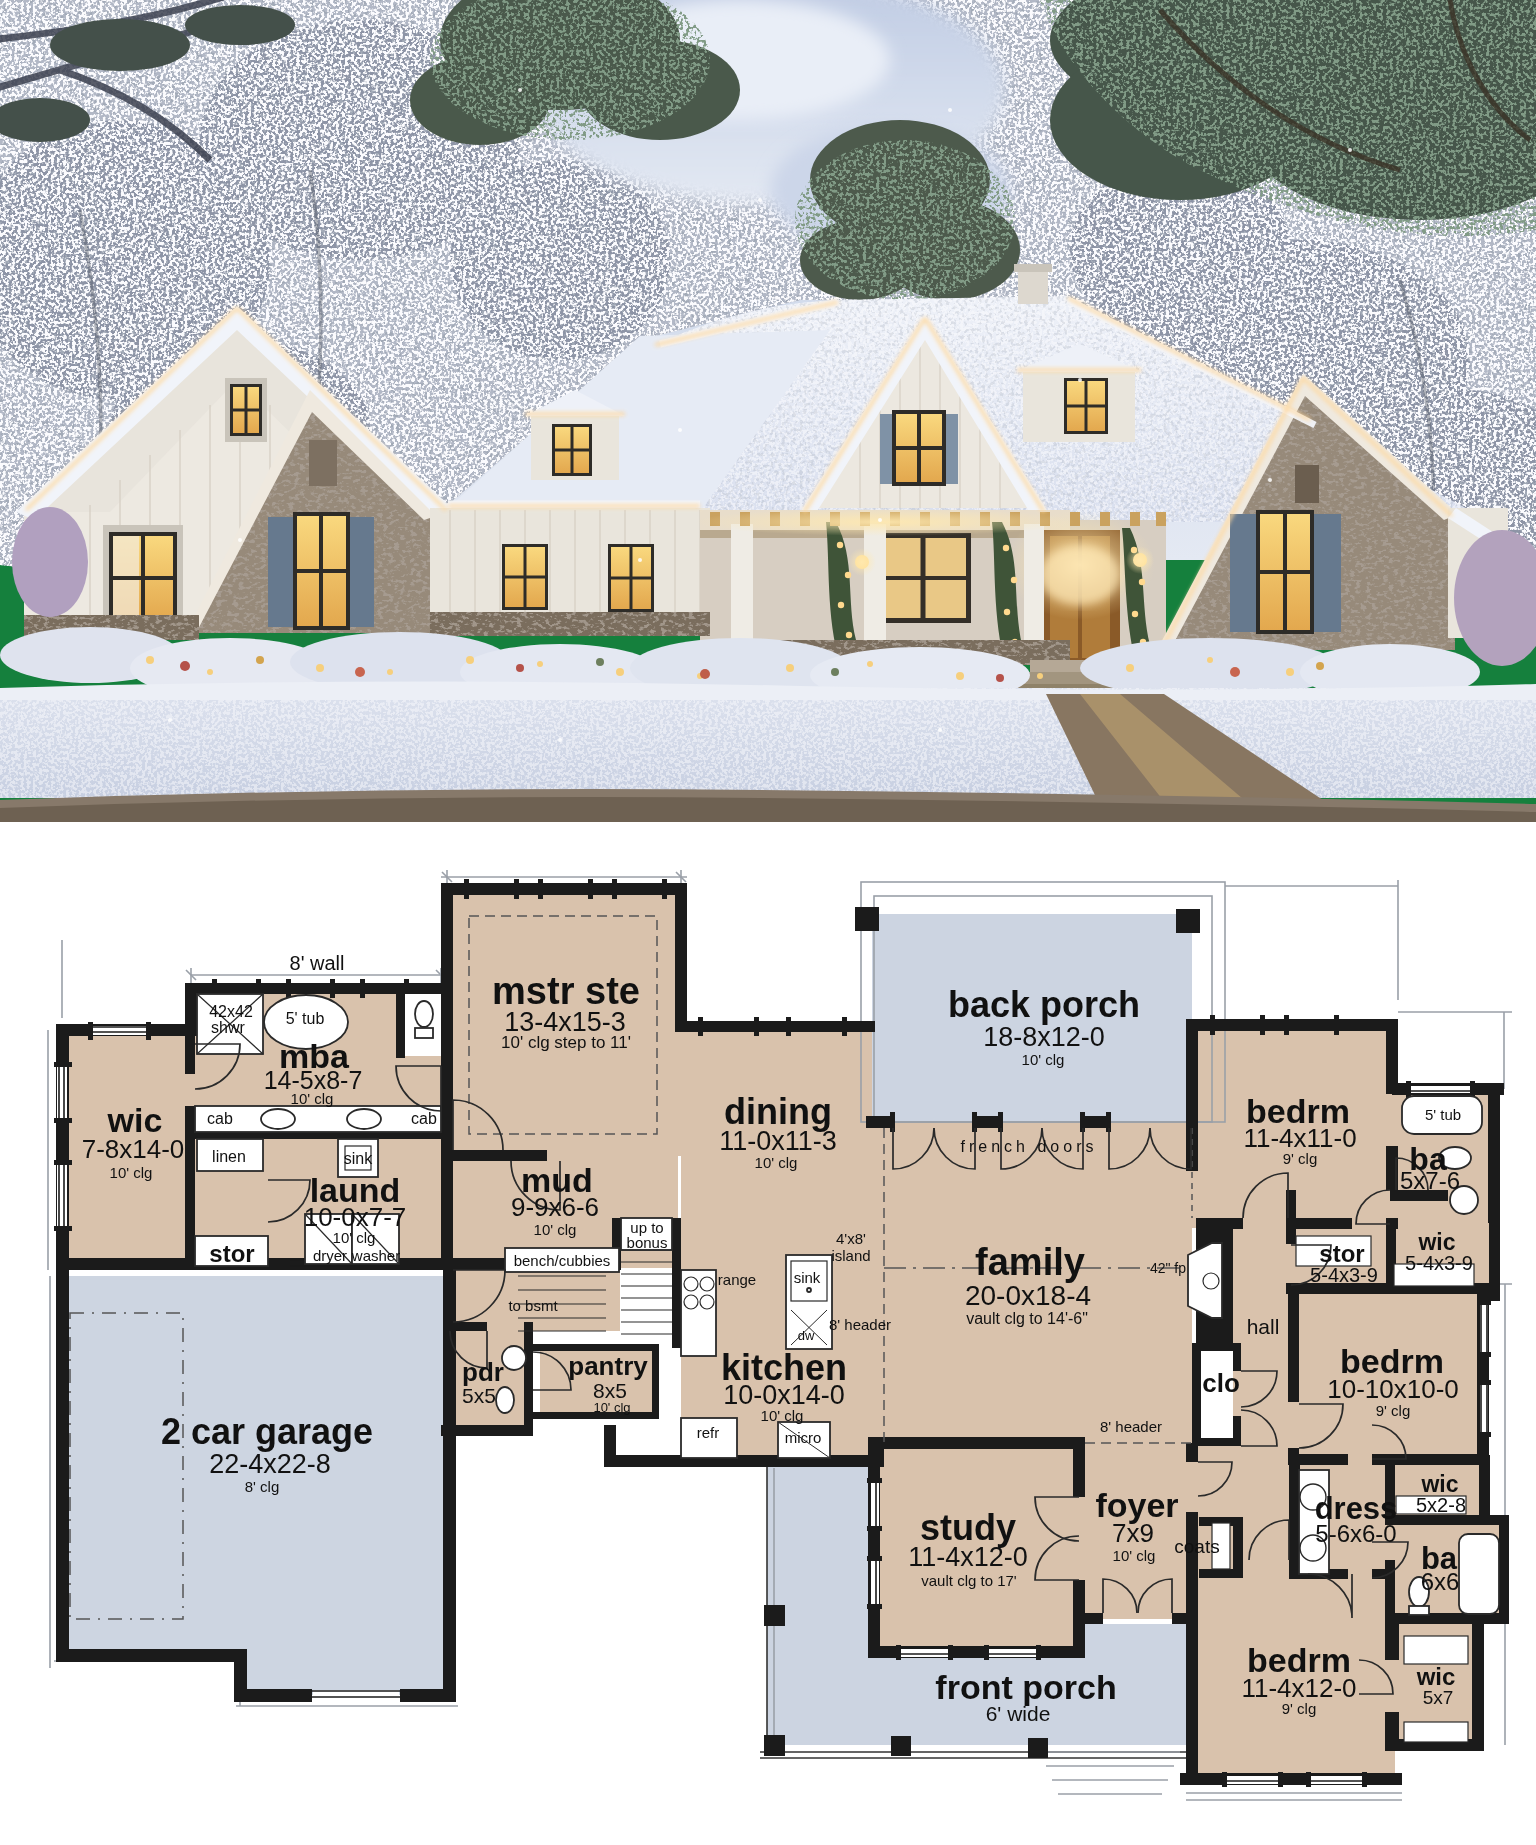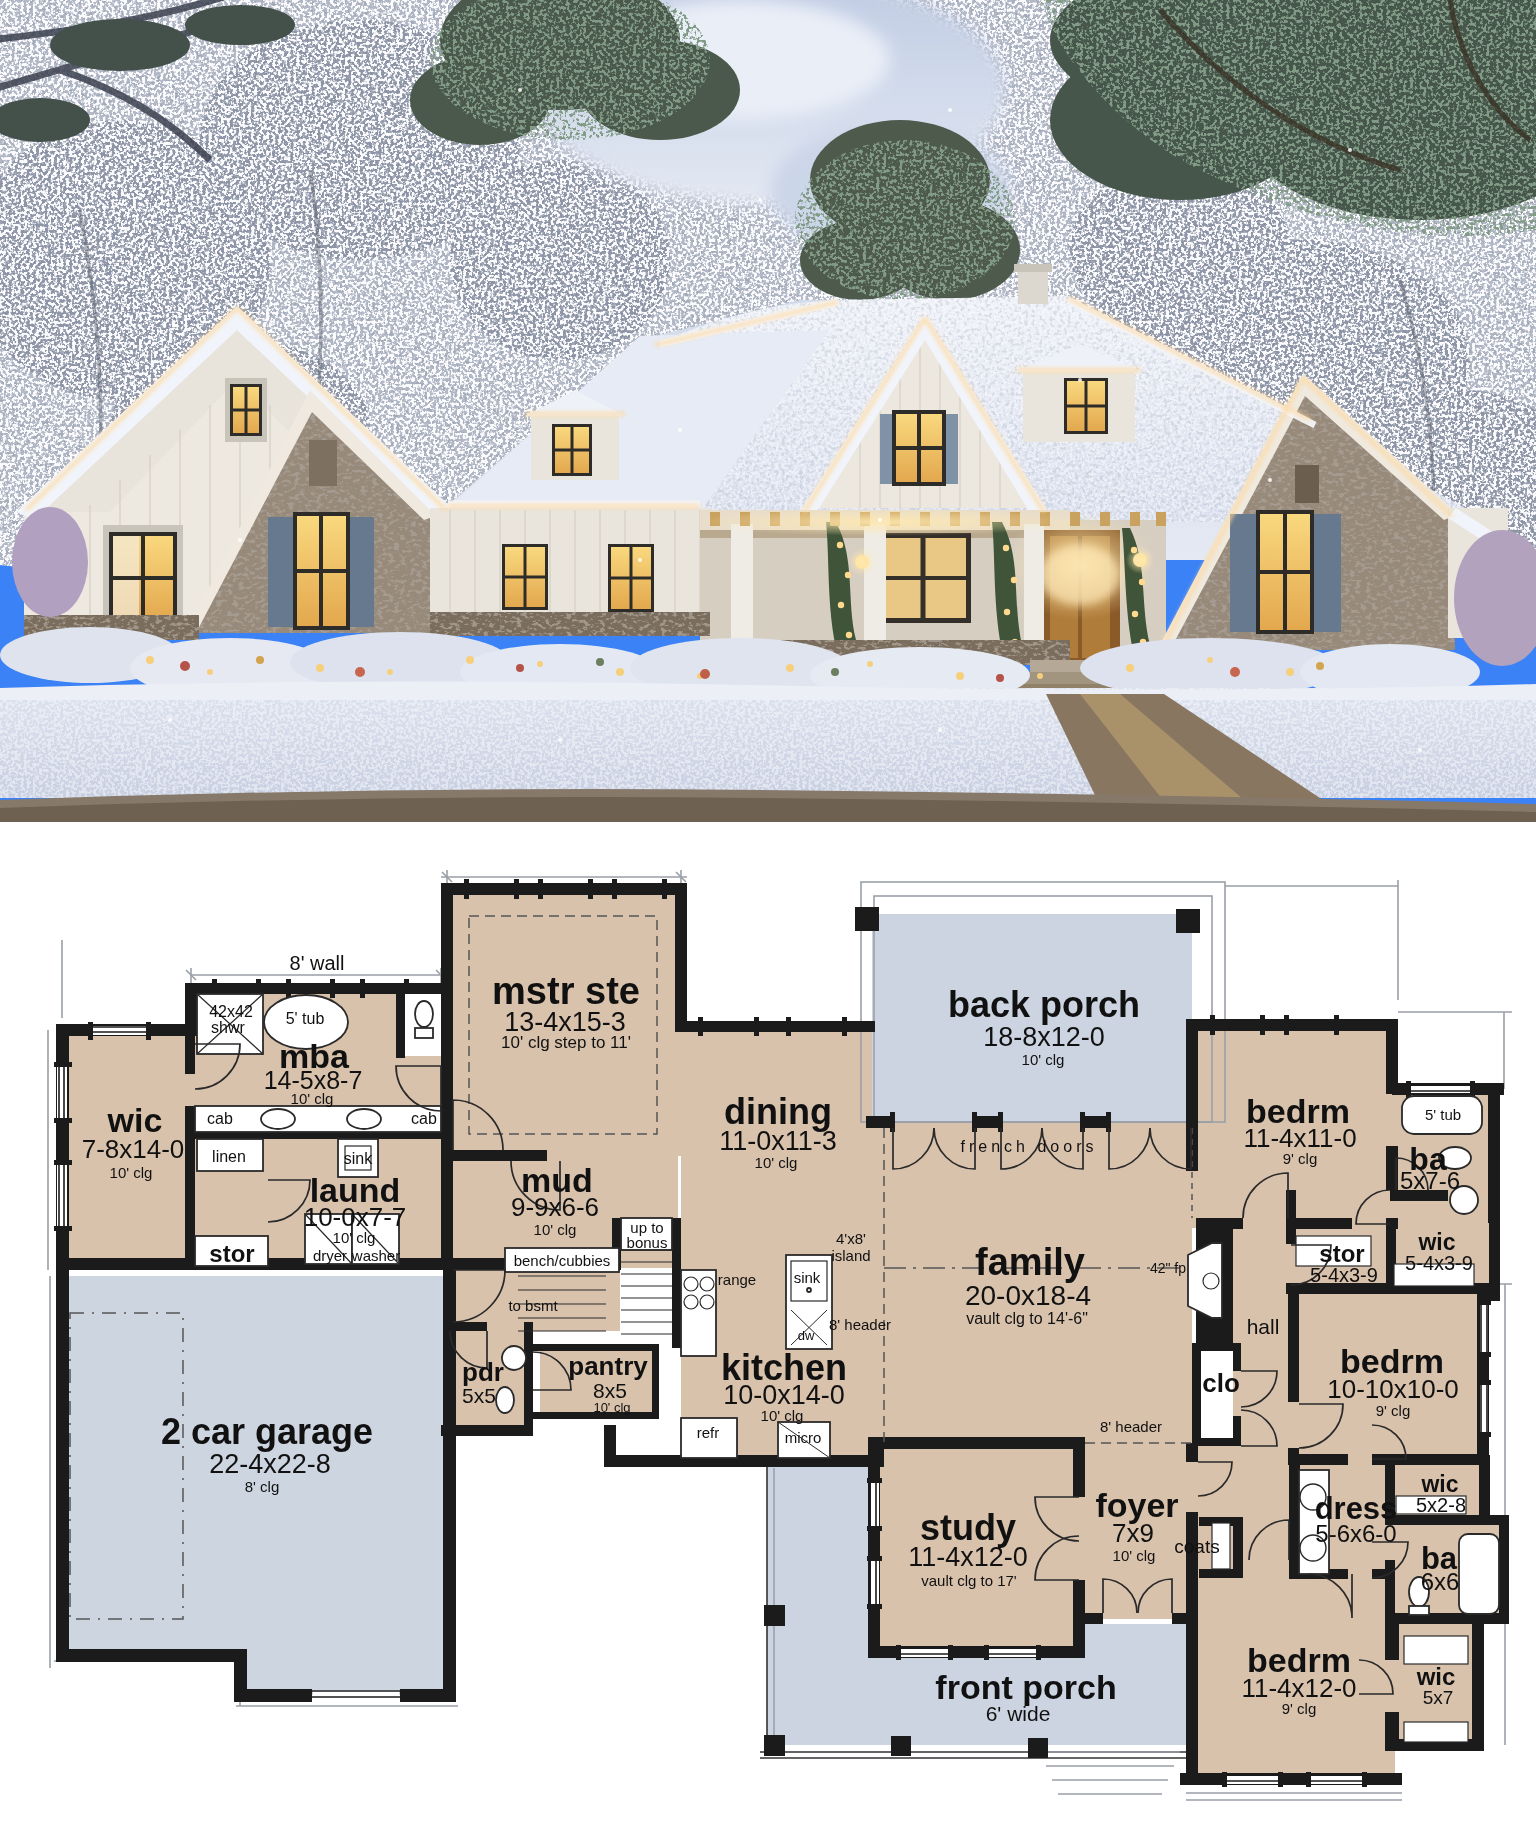--- a/index.html
+++ b/index.html
@@ -1,16 +1,16 @@
 <!DOCTYPE html>
 <html><head>
 <meta charset="utf-8">
 <style>
 html,body{margin:0;padding:0;background:#ffffff;font-family:"Liberation Sans",sans-serif;}
-#page{position:relative;width:1536px;height:1845px;overflow:hidden;background:#3b82f6;}
+#page{position:relative;width:1536px;height:1845px;overflow:hidden;background:#15803d;}
 svg{display:block;}
 </style>
 </head>
 <body>
 <div id="page">
 <svg width="1536" height="1845" viewBox="0 0 1536 1845">
 <defs>
 <linearGradient id="sky" x1="0" y1="0" x2="0" y2="1">
   <stop offset="0" stop-color="#bfcbe3"></stop>
   <stop offset="0.55" stop-color="#d3dcec"></stop>

